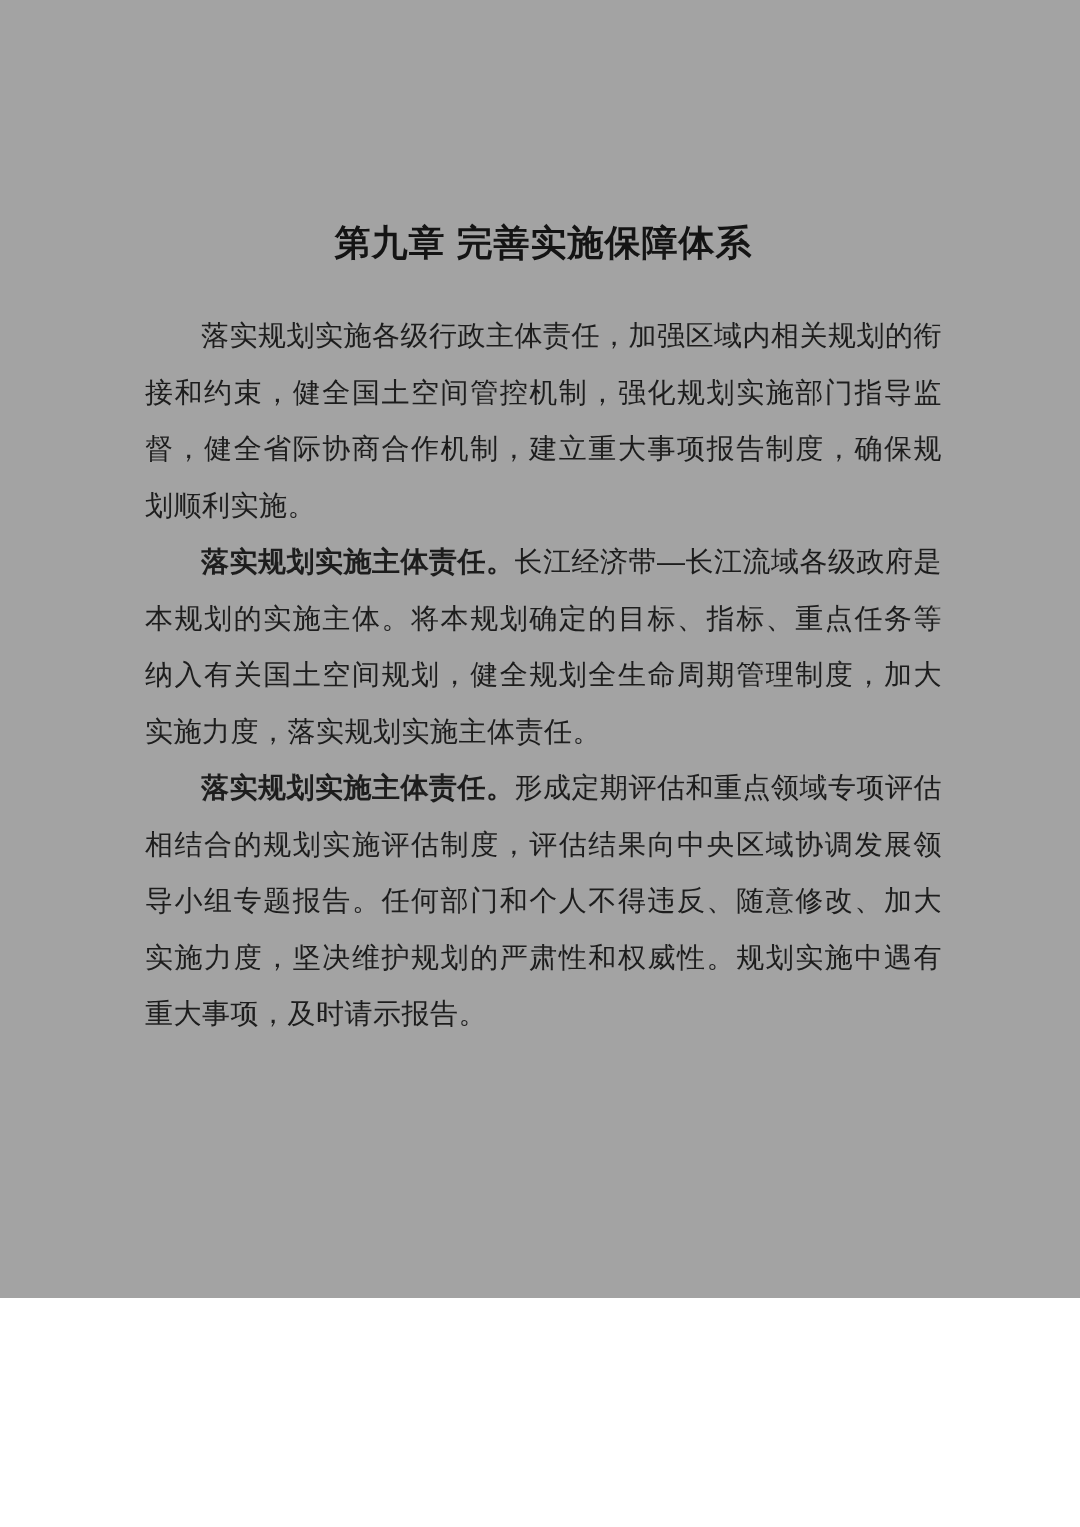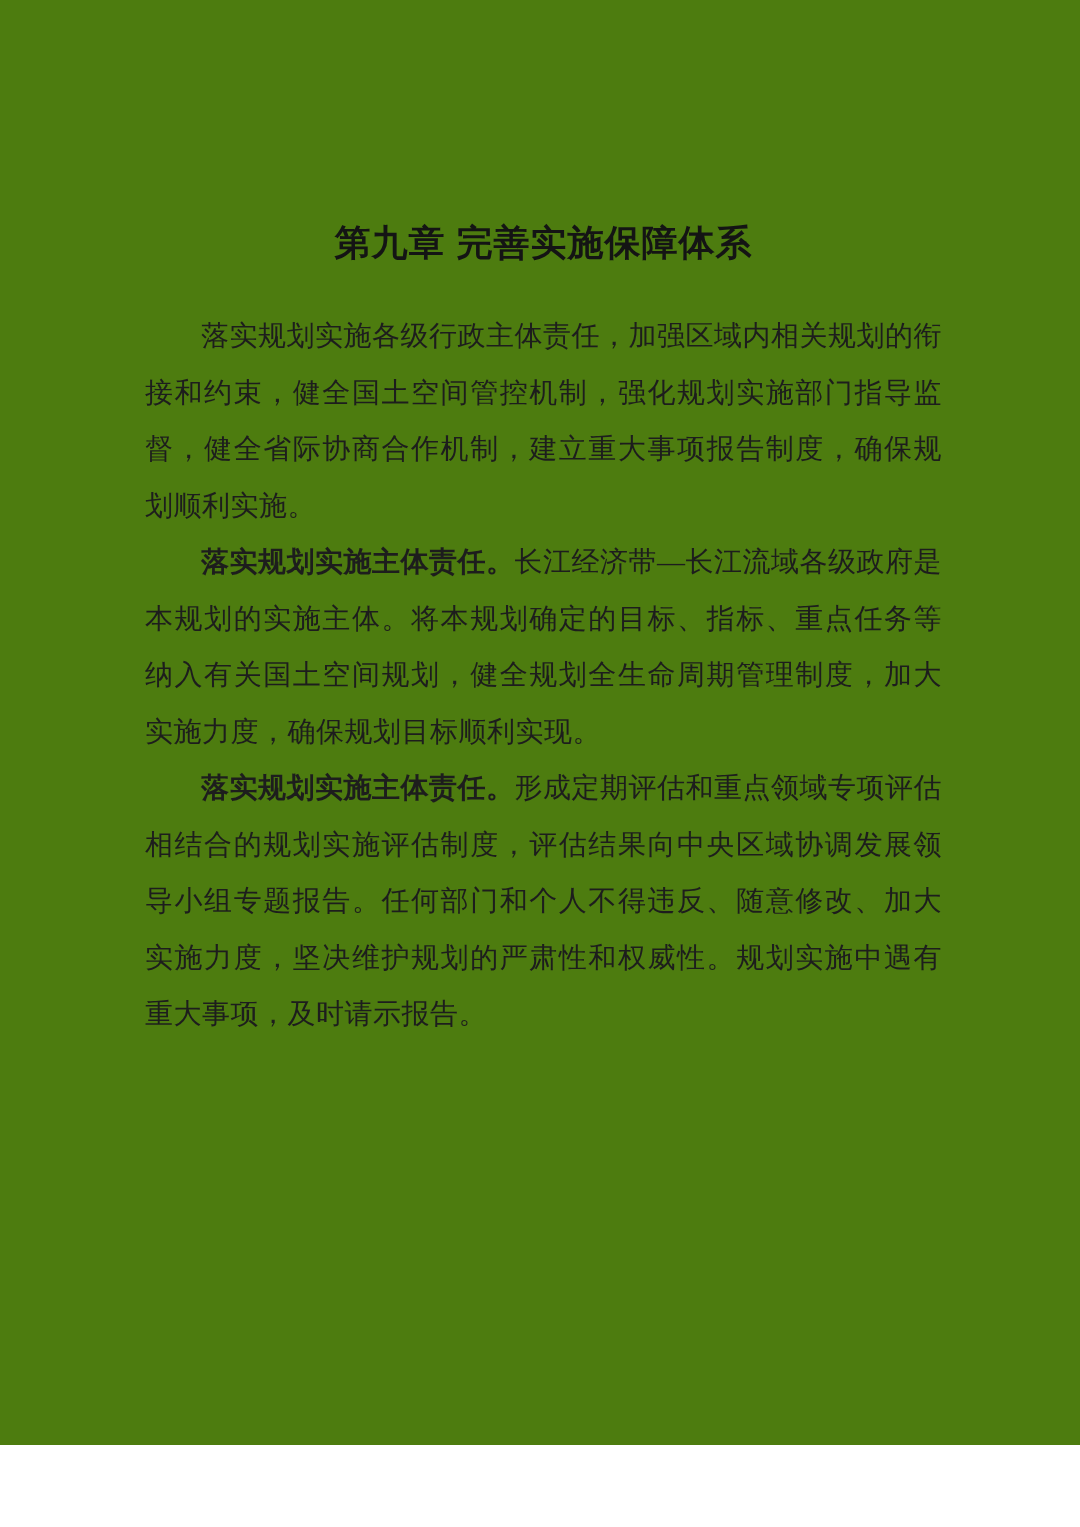--- a/index.html
+++ b/index.html
@@ -3,41 +3,41 @@
 <meta charset="utf-8">
 <style>
   html, body {
     margin: 0;
     padding: 0;
     background: #ffffff;
   }
   .page {
     position: relative;
     width: 1080px;
-    height: 1445px;
-    background: #4d7c0f;
+    height: 1298px;
+    background: #a3a3a3;
     overflow: hidden;
     color: #1d1d1d;
   }
   .content {
     padding: 0 138px 0 145px;
   }
   .chapter-title {
     margin: 220px 0 0 0;
     font-family: "Liberation Sans", "DejaVu Sans", sans-serif;
     font-weight: 700;
     font-size: 36px;
     line-height: 46px;
     text-align: center;
     color: #141414;
     letter-spacing: 1px;
   }
   .para {
     margin: 0;
-    font-family: Liberation Serif, serif;
+    font-family: Liberation Sans, sans-serif;
     font-size: 28px;
     line-height: 56.5px;
     text-align: justify;
     text-indent: 2em;
     color: #1d1d1d;
     letter-spacing: 0.5px;
   }
   .para-intro {
     margin-top: 42px;
   }
@@ -71,21 +71,21 @@
 <body>
 
 <div class="page">
   <div class="content">
 
     <h1 class="chapter-title">第九章 完善实施保障体系</h1>
 
     <p class="para para-intro"><span>落实规划实施各级行政主体责任，加强区域内相关规划的衔接和约束，健全国土空间管控机制，强化规划实施部门指导监督，健全省际协商合作机制，建立重大事项报告制度，确保规划顺利实施。</span></p>
 
 
-    <p class="para"><span class="lead">落实规划实施主体责任。</span><span>长江经济带—长江流域各级政府是本规划的实施主体。将本规划确定的目标、指标、重点任务等纳入有关国土空间规划，健全规划全生命周期管理制度，加大实施力度，确保规划目标顺利实现。</span></p>
+    <p class="para"><span class="lead">落实规划实施主体责任。</span><span>长江经济带—长江流域各级政府是本规划的实施主体。将本规划确定的目标、指标、重点任务等纳入有关国土空间规划，健全规划全生命周期管理制度，加大实施力度，落实规划实施主体责任。</span></p>
 
 
     <p class="para"><span class="lead">落实规划实施主体责任。</span><span>形成定期评估和重点领域专项评估相结合的规划实施评估制度，评估结果向中央区域协调发展领导小组专题报告。任何部门和个人不得违反、随意修改、加大实施力度，坚决维护规划的严肃性和权威性。规划实施中遇有重大事项，及时请示报告。</span></p>
 
   </div>
 
   <div class="page-footer">— 50 —</div>
 </div>
 
 </body></html>

